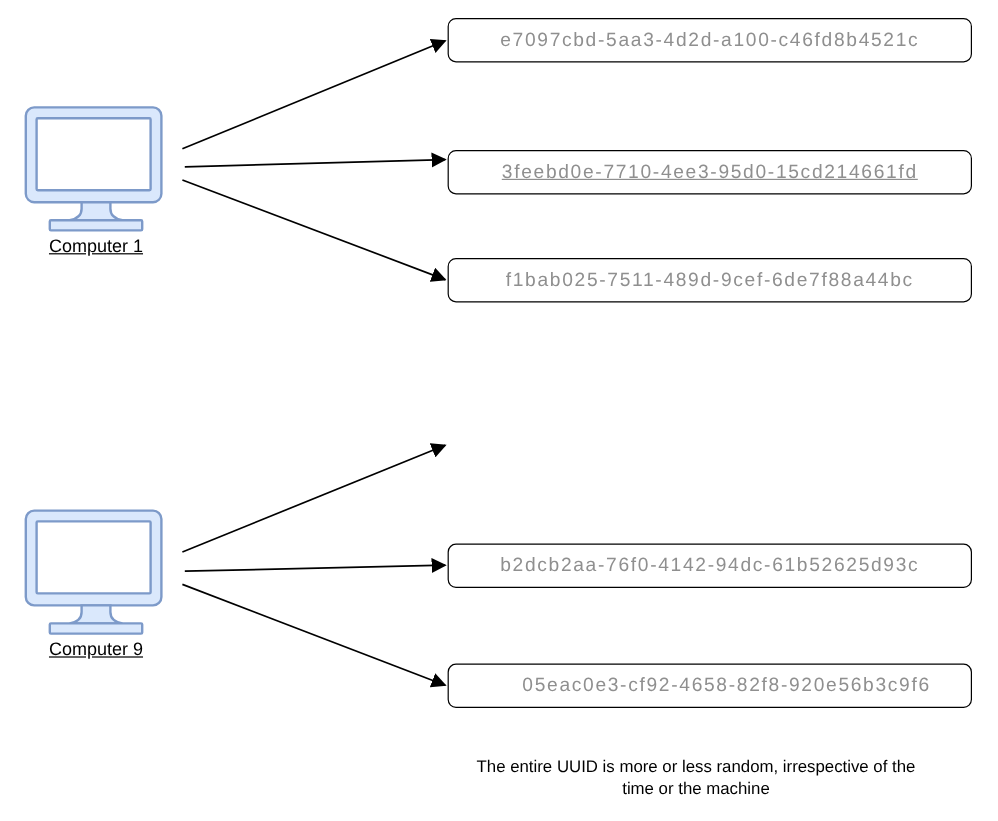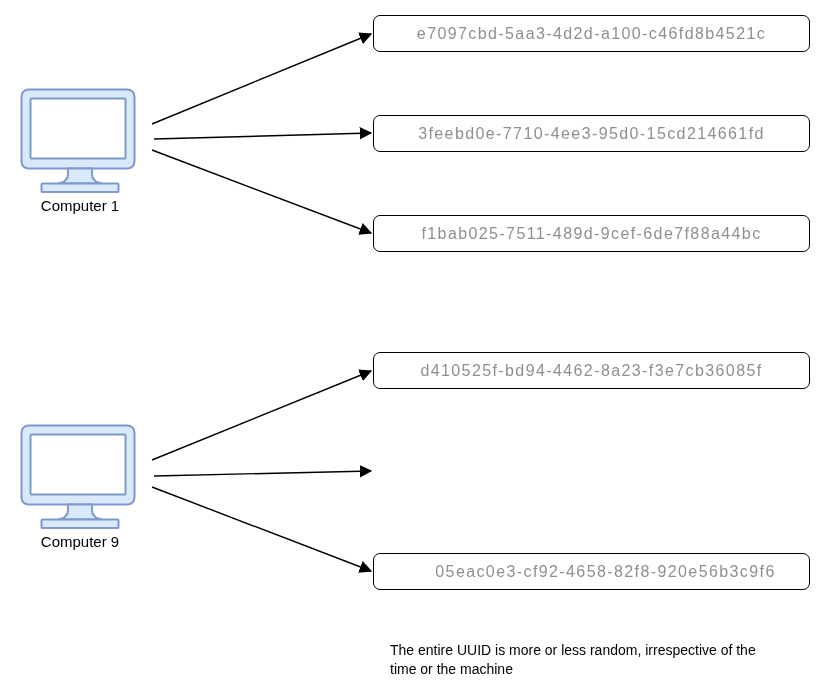--- a/index.html
+++ b/index.html
@@ -36,20 +36,21 @@
   }
   .computer-label {
     position: absolute;
     top: 109px;
     left: 0;
     width: 120px;
     text-align: center;
     font-size: 15px;
     color: #000000;
     white-space: nowrap;
+    text-decoration: underline;
   }
   .uuid-box {
     position: absolute;
     left: 373px;
     width: 437px;
     height: 37px;
     box-sizing: border-box;
     border: 1.5px solid #000000;
     border-radius: 7px;
     background: #ffffff;
@@ -59,24 +60,24 @@
     font-size: 16px;
     letter-spacing: 1.4px;
     color: #8f8f8f;
     white-space: nowrap;
   }
   .caption {
     position: absolute;
     left: 390px;
     top: 629px;
     width: 380px;
+    text-align: center;
     font-size: 14px;
     line-height: 1.35;
     color: #000000;
-    margin-top: 12px;
   }
 </style>
 </head>
 <body>
 
 <div class="canvas">
 
   <svg class="arrow-layer" viewBox="0 0 832 684" xmlns="http://www.w3.org/2000/svg">
     <defs>
       <marker id="ah" viewBox="0 0 10 10" refX="9" refY="5" markerWidth="9" markerHeight="9" orient="auto-start-reverse">
@@ -115,21 +116,21 @@
           <rect x="10.5" y="10.5" width="95" height="60" rx="1" fill="#ffffff"></rect>
           <path d="M48,80.5 L72,80.5 L72,86 C72,91.5 76,94.5 82,95.5 L38,95.5 C44,94.5 48,91.5 48,86 Z"></path>
           <rect x="21.5" y="95.5" width="77" height="8.5" rx="1"></rect>
         </g>
       </svg>
     </div>
     <div class="computer-label">Computer 9</div>
   </div>
 
   <div class="uuid-box" style="top:15px;">e7097cbd-5aa3-4d2d-a100-c46fd8b4521c</div>
-  <div class="uuid-box" style="top:115px;">3feebd0e-7710-4ee3-95d0-15cd214661fd</div>
+  <div class="uuid-box" style="top:125px;text-decoration:underline;">3feebd0e-7710-4ee3-95d0-15cd214661fd</div>
   <div class="uuid-box" style="top:215px;text-align:center;">f1bab025-7511-489d-9cef-6de7f88a44bc</div>
 
-  <div class="uuid-box" style="top:352px;">d410525f-bd94-4462-8a23-f3e7cb36085f</div>
+  <div class="uuid-box" style="top:453px;">b2dcb2aa-76f0-4142-94dc-61b52625d93c</div>
   <div class="uuid-box" style="top:553px;padding-left:28px;">05eac0e3-cf92-4658-82f8-920e56b3c9f6</div>
 
   <div class="caption">The entire UUID is more or less random, irrespective of the time or the machine</div>
 
 </div>
 
 </body></html>

